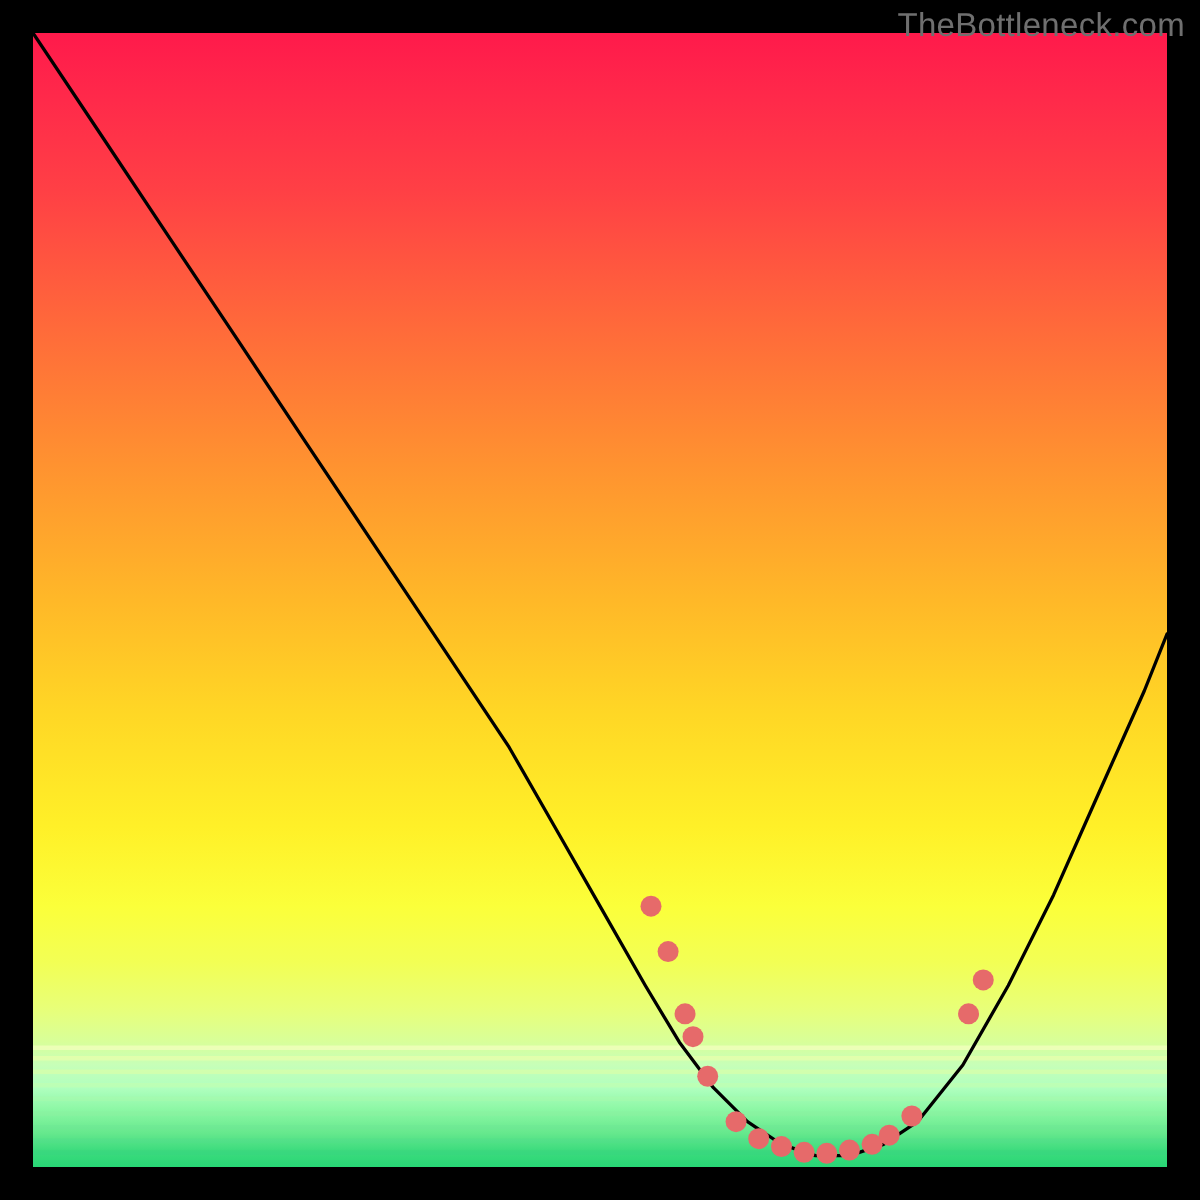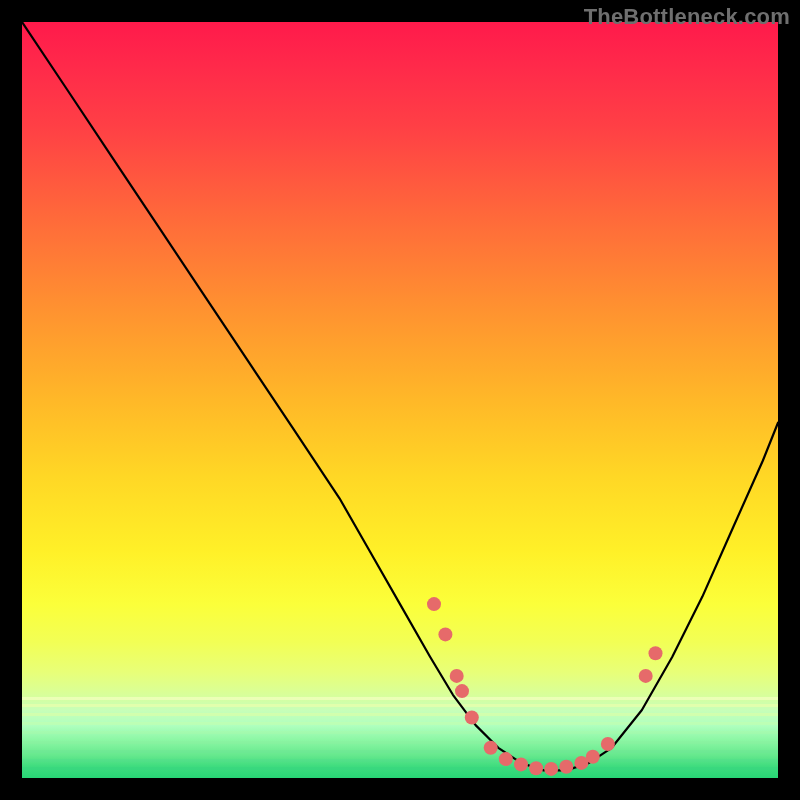--- a/index.html
+++ b/index.html
@@ -64,21 +64,20 @@
     height: 2px;
   }
   .watermark {
     position: absolute;
     top: 4px;
     right: 10px;
     color: #6f6f6f;
     font-size: 22px;
     letter-spacing: 0.2px;
     z-index: 5;
-    font-weight: bold;
   }
   svg.curve {
     position: absolute;
     inset: 0;
     width: 100%;
     height: 100%;
     z-index: 3;
   }
   .dot {
     fill: #e66a6a;

